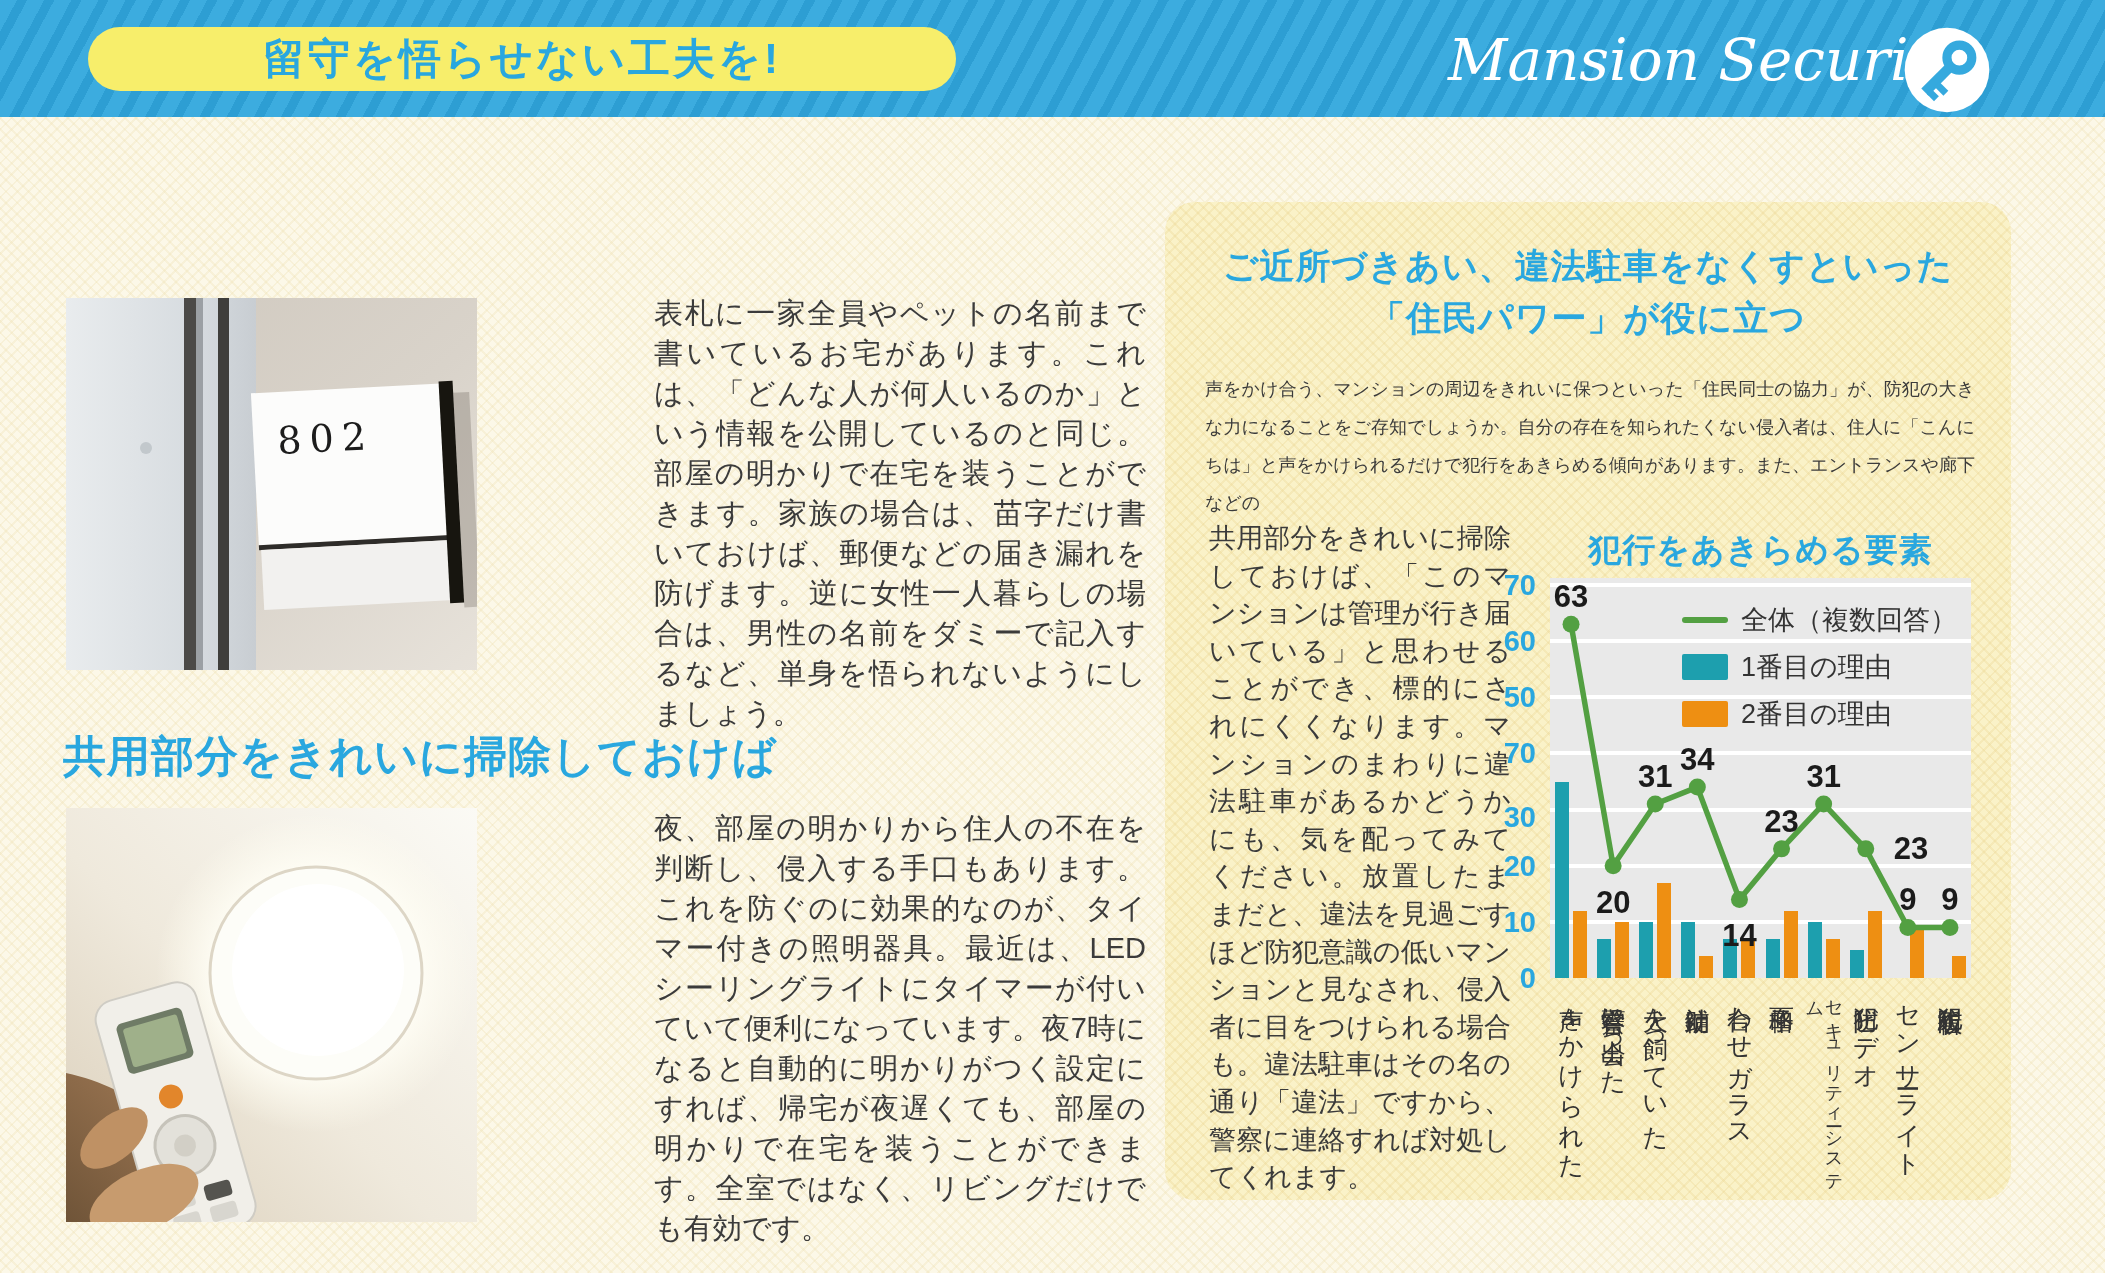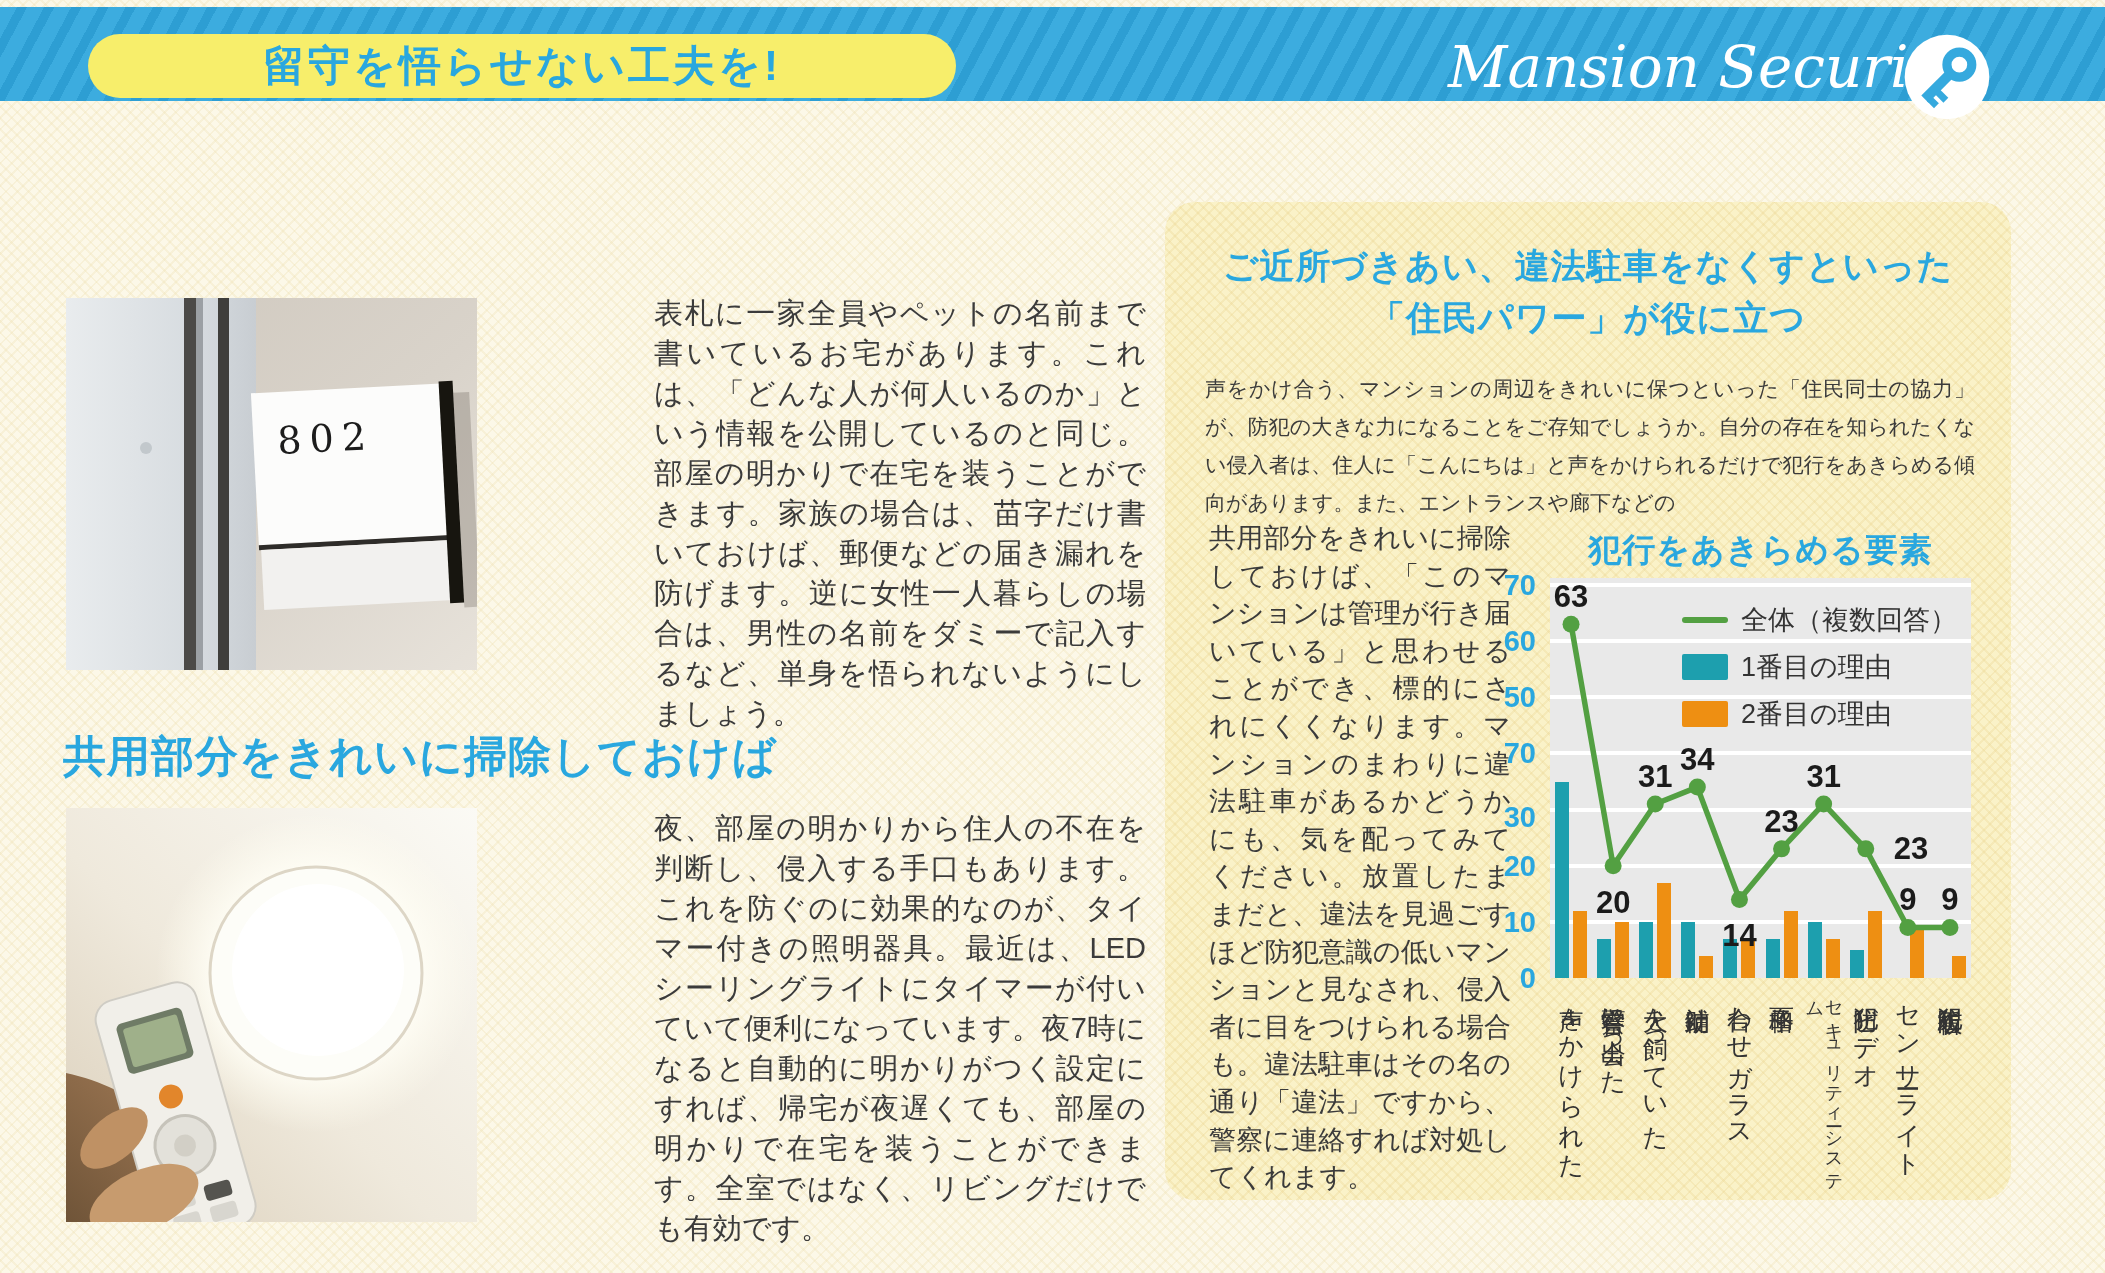--- a/index.html
+++ b/index.html
@@ -7,23 +7,22 @@
   .page {
     position:relative; width:2105px; height:1273px; overflow:hidden;
     background-color:#fcf8e8;
     background-image:
       repeating-linear-gradient(45deg,  rgba(238,224,178,.30) 0 2px, rgba(0,0,0,0) 2px 8px),
       repeating-linear-gradient(-45deg, rgba(238,224,178,.30) 0 2px, rgba(0,0,0,0) 2px 8px);
     font-family:"Liberation Sans", sans-serif; color:#333;
   }
   
   .header {
-    position:absolute; left:0; top:0; width:2105px; height:94px;
+    position:absolute; left:0; top:0; width:2105px; height:117px;
     background:repeating-linear-gradient(118deg, #3cacdf 0 15px, #2d9ed3 15px 24px);
-    margin-top:7px;
   }
   .pill {
     position:absolute; left:88px; top:27px; width:868px; height:64px;
     background:#f7ee6b; border-radius:34px;
     display:flex; align-items:center; justify-content:center;
     color:#29a7df; font-size:42px; font-weight:bold; letter-spacing:3px;
   }
   .brand {
     position:absolute; left:1448px; top:26px; width:440px; height:70px;
     color:#ffffff; font-family:"DejaVu Serif", serif; font-style:italic;
@@ -51,21 +50,21 @@
     background-image:
       repeating-linear-gradient(45deg,  rgba(233,210,140,.28) 0 2px, rgba(0,0,0,0) 2px 8px),
       repeating-linear-gradient(-45deg, rgba(233,210,140,.28) 0 2px, rgba(0,0,0,0) 2px 8px);
   }
   .box-heading {
     position:absolute; left:0; top:38px; width:846px; text-align:center;
     color:#29a7df; font-size:35px; font-weight:bold; line-height:52px; letter-spacing:1px;
   }
   .intro {
     position:absolute; left:40px; top:168px; width:770px;
-    font-size:21px; line-height:38px; color:#3b3b3b; text-align:justify;
+    font-size:18px; line-height:38px; color:#3b3b3b; text-align:justify;
   }
   .sidecol {
     position:absolute; left:44px; top:318px; width:302px;
     font-size:27px; line-height:37.6px; color:#3b3b3b; text-align:justify;
   }
   
   .chart-title {
     position:absolute; left:385px; top:326px; width:421px; text-align:center;
     color:#29a7df; font-size:33px; font-weight:bold; letter-spacing:1px; white-space:nowrap;
   }

